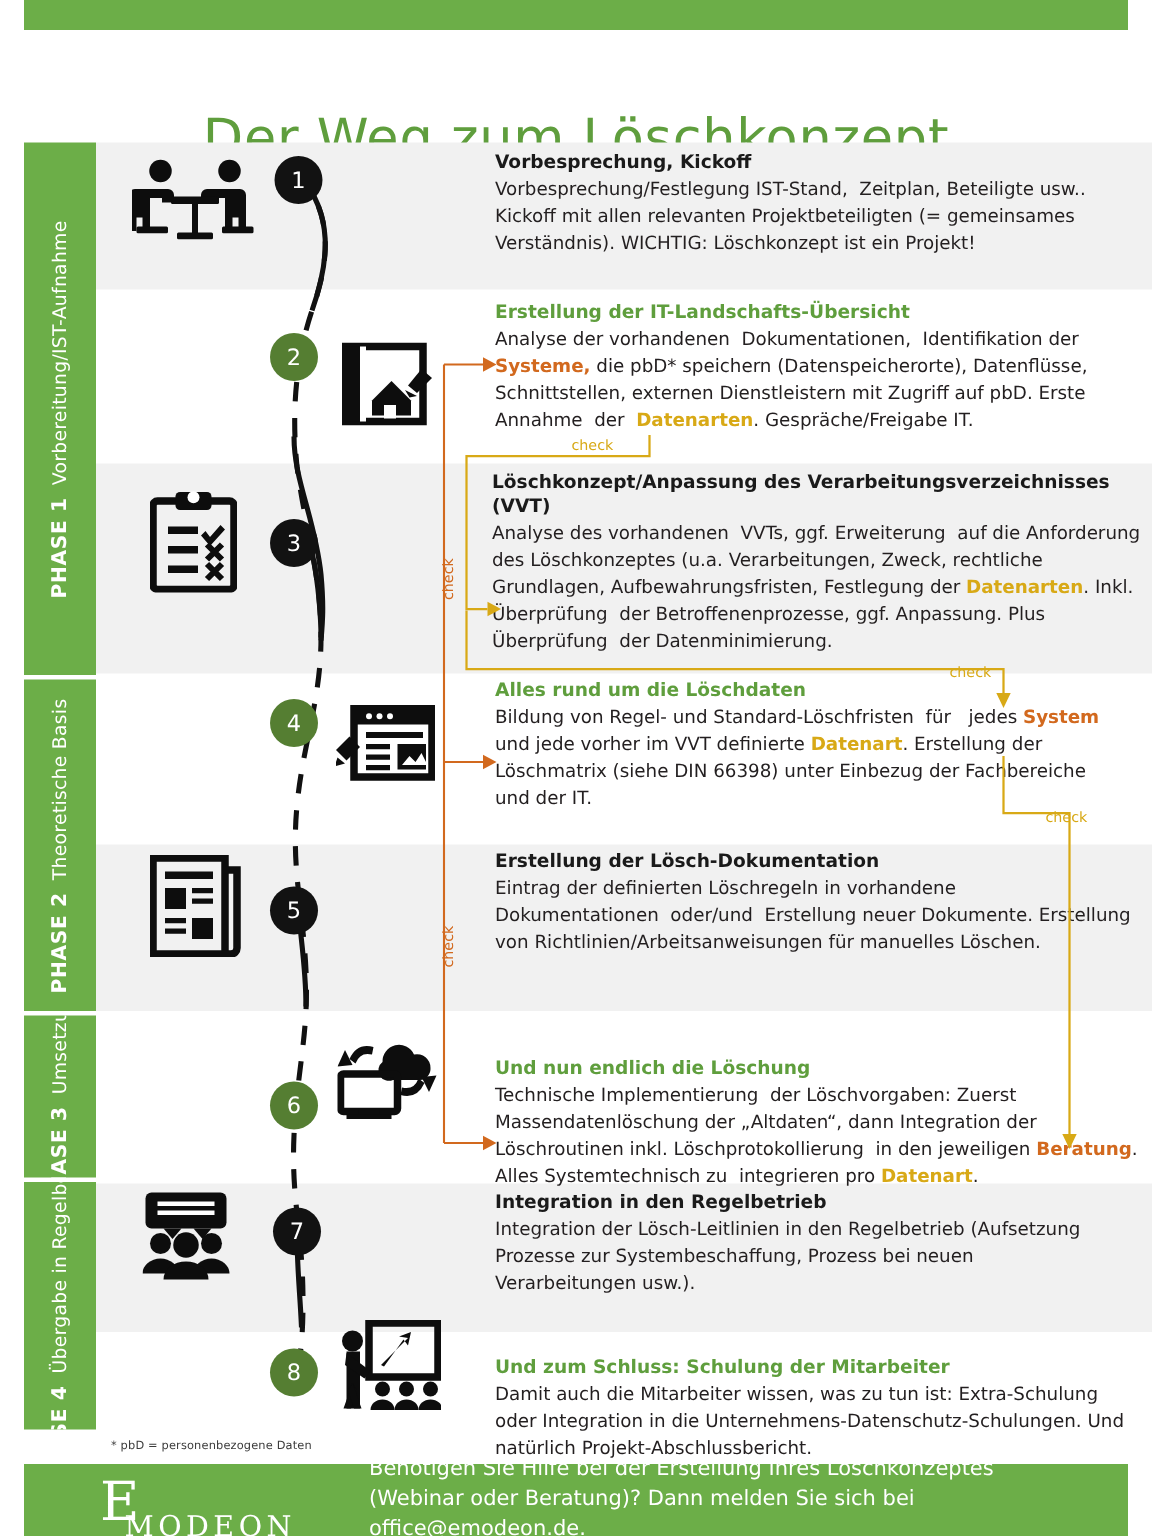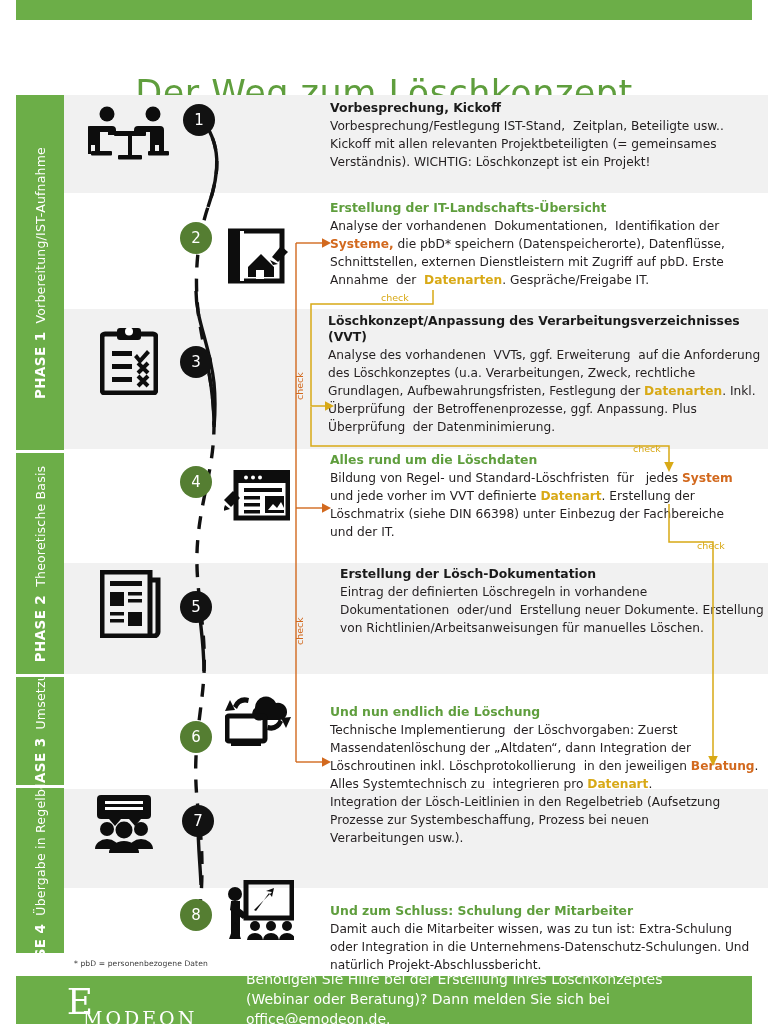--- a/index.html
+++ b/index.html
@@ -343,21 +343,21 @@
         <rect x="28" y="29" width="14" height="3.5"></rect>
         <rect x="10" y="42" width="14" height="3.5"></rect>
         <rect x="10" y="49" width="14" height="3.5"></rect>
         <rect x="28" y="42" width="14" height="14"></rect>
       </g>
     </svg>
   </div>
   <div class="dot black" style="left:180px; top:591px;">
     <span>5</span>
   </div>
-  <div class="block" style="left:330px; top:566px; width:424px;margin-left:10px;">
+  <div class="block" style="left:330px; top:566px; width:424px;">
     <h3 class="dark">Erstellung der Lösch-Dokumentation</h3>
     <p>Eintrag der&nbsp;definierten Löschregeln in vorhandene Dokumentationen&nbsp; oder/und&nbsp; Erstellung neuer Dokumente. Erstellung von Richtlinien/Arbeitsanweisungen für manuelles Löschen.</p>
   </div>
 
   <div class="icon" style="left:225px; top:688px;">
     <svg width="68" height="58" viewBox="0 0 68 58">
       <g fill="#0d0d0d">
         <path d="M30 20 a11 11 0 0 1 21 -5 a9 9 0 0 1 11 9 a7.5 7.5 0 0 1 -7 8 h-18 a7 7 0 0 1 -7 -12 z"></path>
         <rect x="2" y="28" width="38" height="25" rx="2" fill="none" stroke="#0d0d0d" stroke-width="5"></rect>
         <rect x="14" y="52" width="14" height="4"></rect>
@@ -391,20 +391,21 @@
         <path d="M34 56 a12 10 0 0 1 24 0 z"></path>
         <circle cx="29" cy="37" r="8.5"></circle>
         <path d="M14 60 a15 12 0 0 1 30 0 z"></path>
       </g>
     </svg>
   </div>
   <div class="dot black" style="left:182px; top:805px;">
     <span>7</span>
   </div>
   <div class="block" style="left:330px; top:793px; width:432px;">
+    <h3 class="dark">Integration in den Regelbetrieb</h3>
     <p>Integration der&nbsp;Lösch-Leitlinien in den Regelbetrieb (Aufsetzung Prozesse zur Systembeschaffung, Prozess bei neuen Verarbeitungen&nbsp;usw.).</p>
   </div>
 
   <div class="icon" style="left:222px; top:880px;">
     <svg width="72" height="62" viewBox="0 0 72 62">
       <g fill="#0d0d0d">
         <rect x="24" y="2" width="46" height="36" fill="none" stroke="#0d0d0d" stroke-width="5"></rect>
         <path d="M32 30 l18 -18 l-6 -1 l8 -3 l-2 9 l-3 -4 l-13 18 z"></path>
         <circle cx="13" cy="14" r="7"></circle>
         <rect x="9" y="21" width="9" height="38"></rect>

